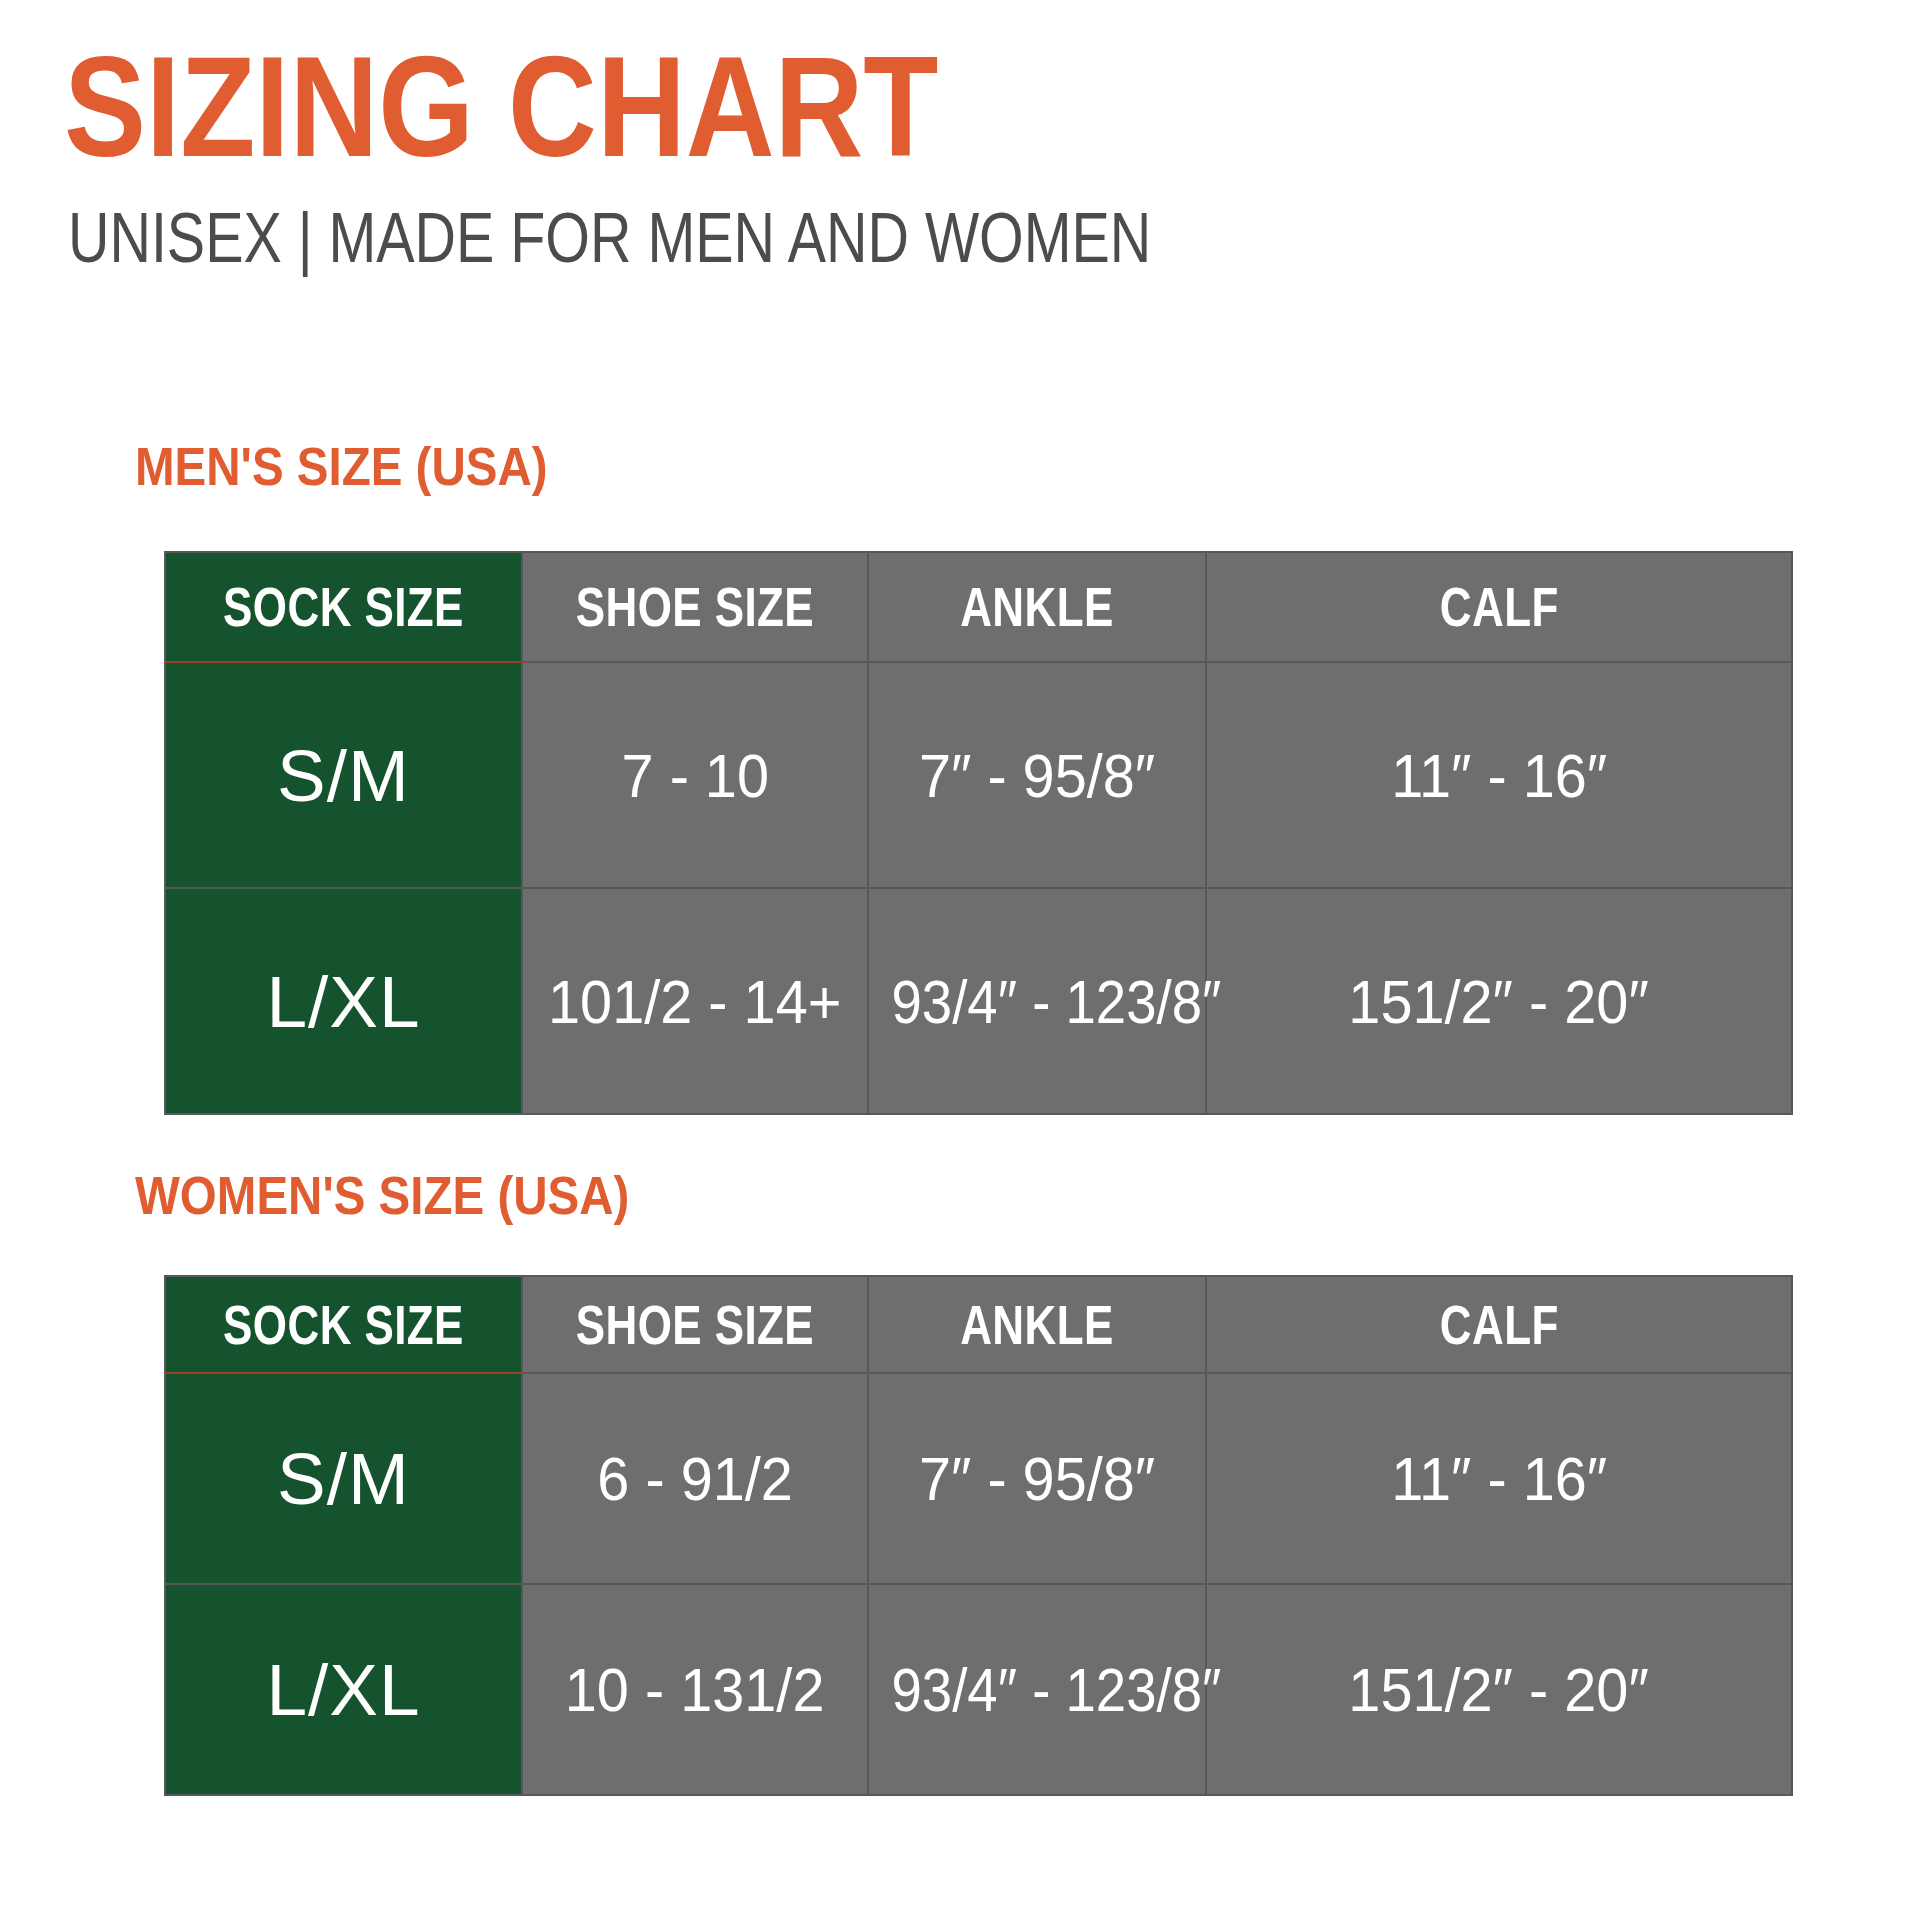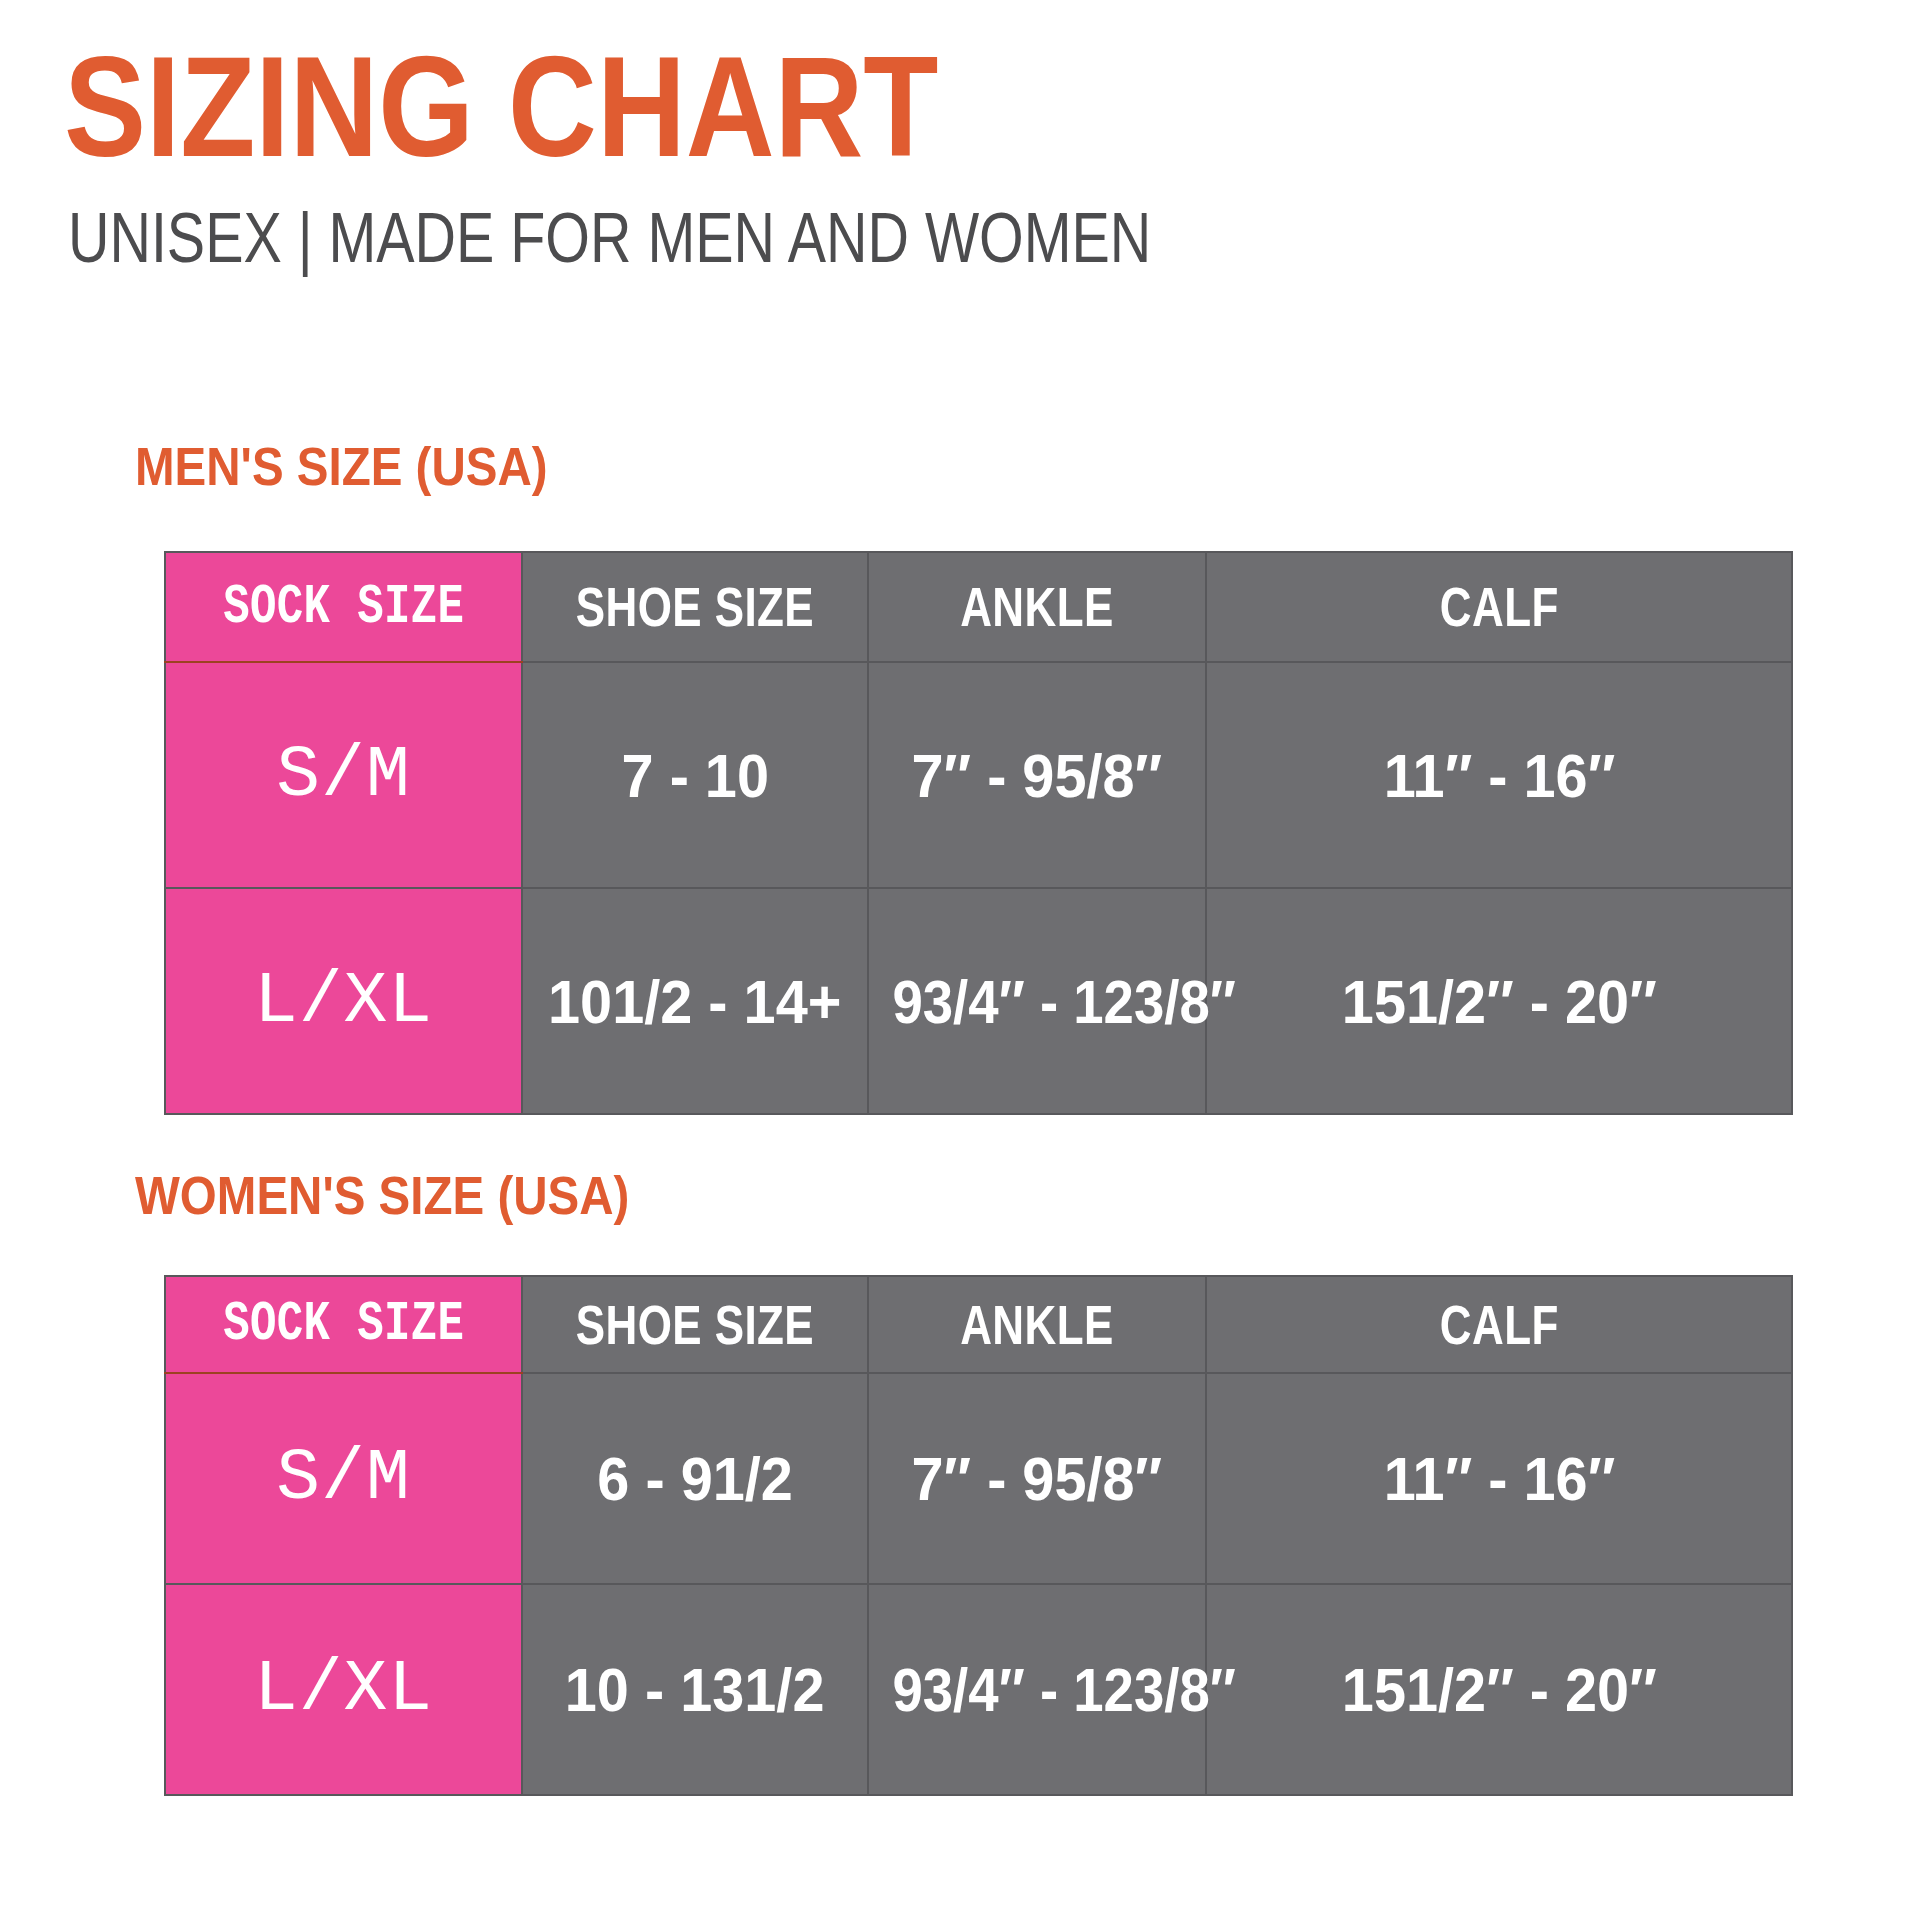--- a/index.html
+++ b/index.html
@@ -95,41 +95,40 @@
     white-space: nowrap;
   }
   .hdr-cell .txt {
     display: inline-block;
     transform: scaleX(0.80);
   }
   .men .hdr-row td   { height: 108px; }
   .women .hdr-row td { height: 95px; }
 
   .sock-cell {
-    background: #ec4899;
+    background: #14532d;
     border-color: #B64B28;
-    font-family: Liberation Mono, monospace;
   }
   .sock-cell.hdr-cell { border-bottom-color: #9C4122; }
 
   
   .men .body-row td   { height: 224px; }
   .women .body-row td { height: 209px; }
 
   .sock-label {
     font-size: 73px;
     font-weight: 400;
     letter-spacing: 1px;
     white-space: nowrap;
     margin-left: 24px;
   }
 
   .val {
     font-size: 62px;
-    font-weight: 700;
+    font-weight: 400;
     white-space: nowrap;
   }
   .val .txt {
     display: inline-block;
     transform: scaleX(0.93);
   }
   .val.tight .txt { transform: scaleX(0.88); }
 </style>
 </head>
 <body>

